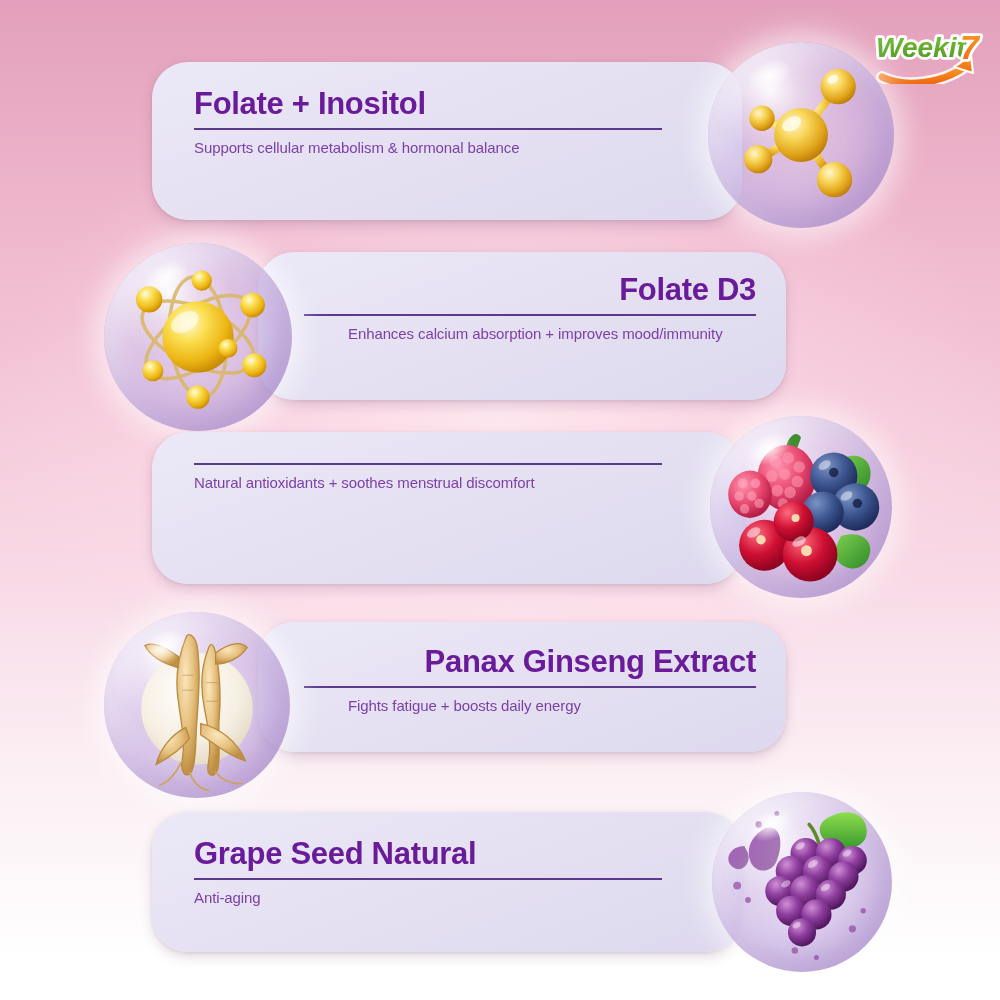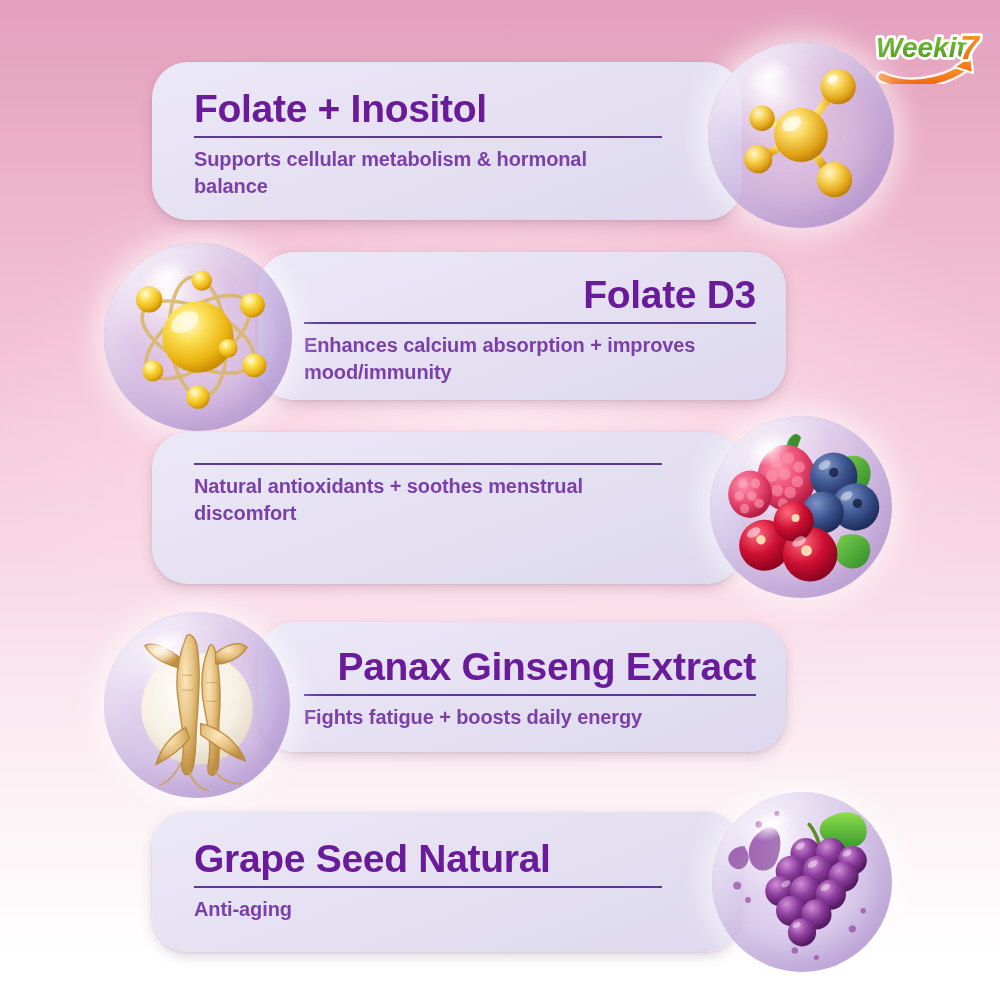--- a/index.html
+++ b/index.html
@@ -33,41 +33,41 @@
   
   .card {
     position:absolute;
     background:linear-gradient(160deg,#ebe8f7 0%,#e6e2f3 40%,#e1ddf0 75%,#ddd8ee 100%);
     border-radius:36px;
     box-shadow:0 5px 12px rgba(120,80,120,0.22), 0 1px 3px rgba(120,80,120,0.15);
   }
   .card-inner { position:absolute; }
   .title {
     color:#6a1b9a;
-    font-size:39px;
+    font-size:31px;
     font-weight:700;
     letter-spacing:-0.3px;
     white-space:nowrap;
     line-height:1.06;
   }
   .rule {
     height:2px;
     background:#5b3a8e;
     margin-top:7px;
     margin-bottom:8px;
   }
   .desc {
     color:#7b3fa8;
-    font-size:20px;
-    font-weight:700;
+    font-size:15px;
+    font-weight:400;
     line-height:1.34;
     letter-spacing:-0.1px;
   }
   .align-right .title { text-align:right; }
-  .align-right .desc  { text-align:left; }
+  .align-right .desc  { text-align:left;margin-left:44px; }
 
   
   .sphere {
     position:absolute;
     border-radius:50%;
     background:
       radial-gradient(circle at 34% 26%, rgba(255,255,255,0.92) 0%, rgba(255,255,255,0.40) 16%, rgba(255,255,255,0.06) 34%, rgba(255,255,255,0) 52%),
       radial-gradient(circle at 50% 50%, rgba(216,198,236,0.62) 0%, rgba(203,182,229,0.70) 55%, rgba(186,161,218,0.80) 82%, rgba(214,196,234,0.92) 100%);
     box-shadow:
       0 0 26px 10px rgba(255,255,255,0.55),

